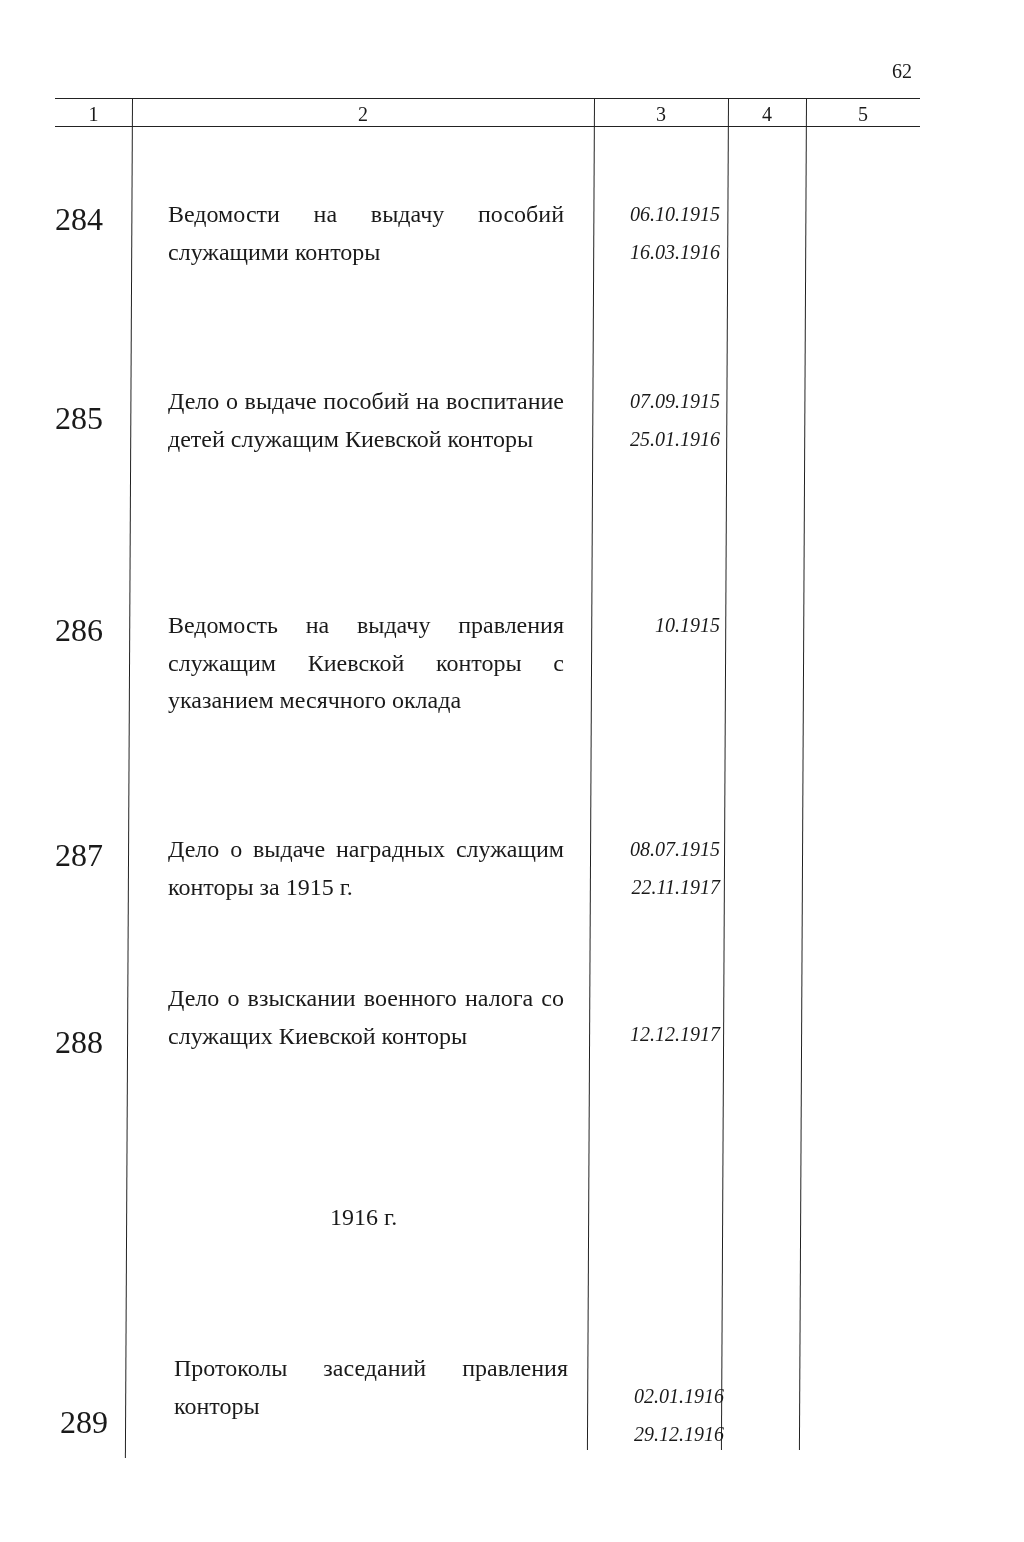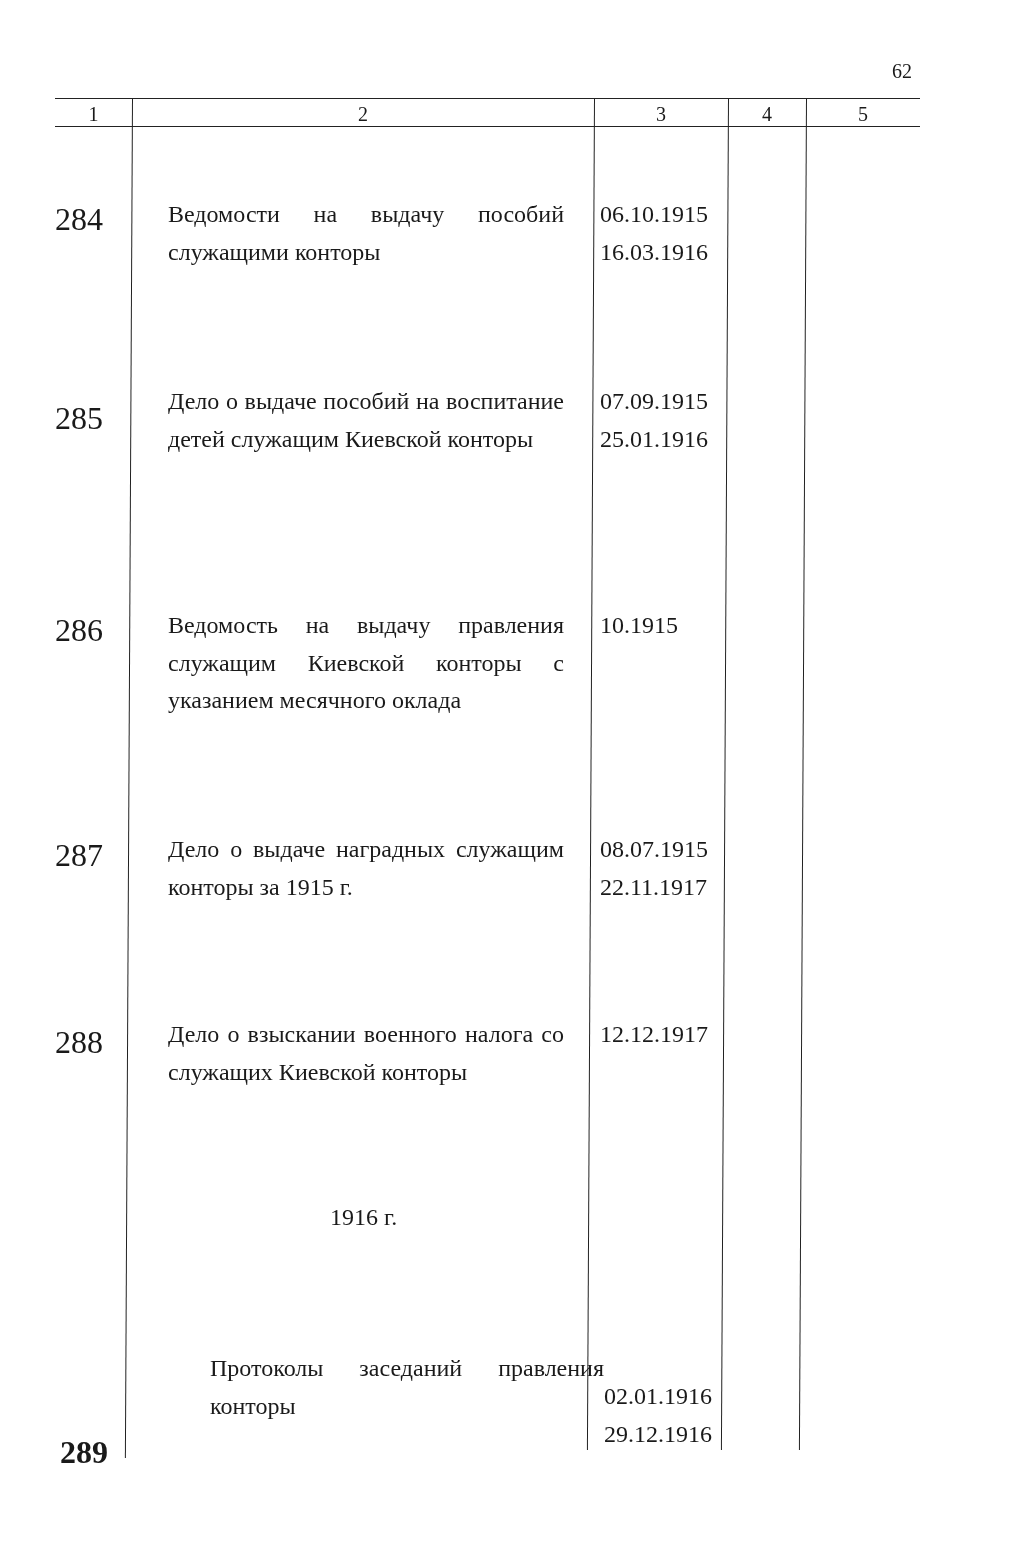--- a/index.html
+++ b/index.html
@@ -6,21 +6,21 @@
     body {
       width: 1024px; height: 1542px; position: relative; overflow: hidden;
       font-family: "Liberation Serif", "DejaVu Serif", serif; color: #1a1a1a;
     }
     .page-number { position: absolute; top: 60px; left: 892px; font-size: 20px; }
     .hline { position: absolute; height: 0; border-top: 1.5px solid #222; }
     .vline { position: absolute; width: 0; border-left: 1.5px solid #222; }
     .hdr { position: absolute; top: 103px; font-size: 20px; text-align: center; }
     .num { position: absolute; font-size: 32px; width: 64px; left: 55px; }
     .desc { position: absolute; left: 168px; width: 396px; font-size: 24px; line-height: 37.5px; text-align: justify; text-align-last: left; }
-    .dates { position: absolute; left: 600px; width: 120px; font-size: 24px; line-height: 37.5px; text-align: left; }
+    .dates { position: absolute; left: 600px; width: 120px; font-size: 20px; line-height: 37.5px; text-align: right; font-style: italic; }
     .section { position: absolute; left: 330px; top: 1204px; font-size: 24px; font-weight: normal; }
   </style>
 </head>
 <body>
 
 <div>
   <div class="page-number">62</div>
 
   <div class="hline" style="top:98px; left:55px; width:865px;"></div>
   <div class="hline" style="top:126px; left:55px; width:865px;"></div>
@@ -66,29 +66,29 @@
     <div class="num" style="top:837px;">287</div>
     <div class="desc" style="top:831px;">Дело о выдаче наградных служащим конторы за 1915 г.</div>
     <div class="dates" style="top:831px;">
       <div>08.07.1915</div>
       <div>22.11.1917</div>
     </div>
   </div>
 
   <div>
     <div class="num" style="top:1024px;">288</div>
-    <div class="desc" style="top:1016px;">Дело о взыскании военного налога со служащих Киевской конторы</div>
+    <div class="desc" style="top:980px;">Дело о взыскании военного налога со служащих Киевской конторы</div>
     <div class="dates" style="top:1016px;">
       <div>12.12.1917</div>
     </div>
   </div>
 
   <div class="section">1916 г.</div>
 
   <div>
-    <div class="num" style="top:1434px; left:60px;font-weight:bold;">289</div>
-    <div class="desc" style="top:1350px; left:174px; width:394px;margin-left:36px;">Протоколы заседаний правления конторы</div>
+    <div class="num" style="top:1404px; left:60px;">289</div>
+    <div class="desc" style="top:1350px; left:174px; width:394px;">Протоколы заседаний правления конторы</div>
     <div class="dates" style="top:1350px; left:604px;margin-top:28px;">
       <div>02.01.1916</div>
       <div>29.12.1916</div>
     </div>
   </div>
 </div>
 
 </body></html>

